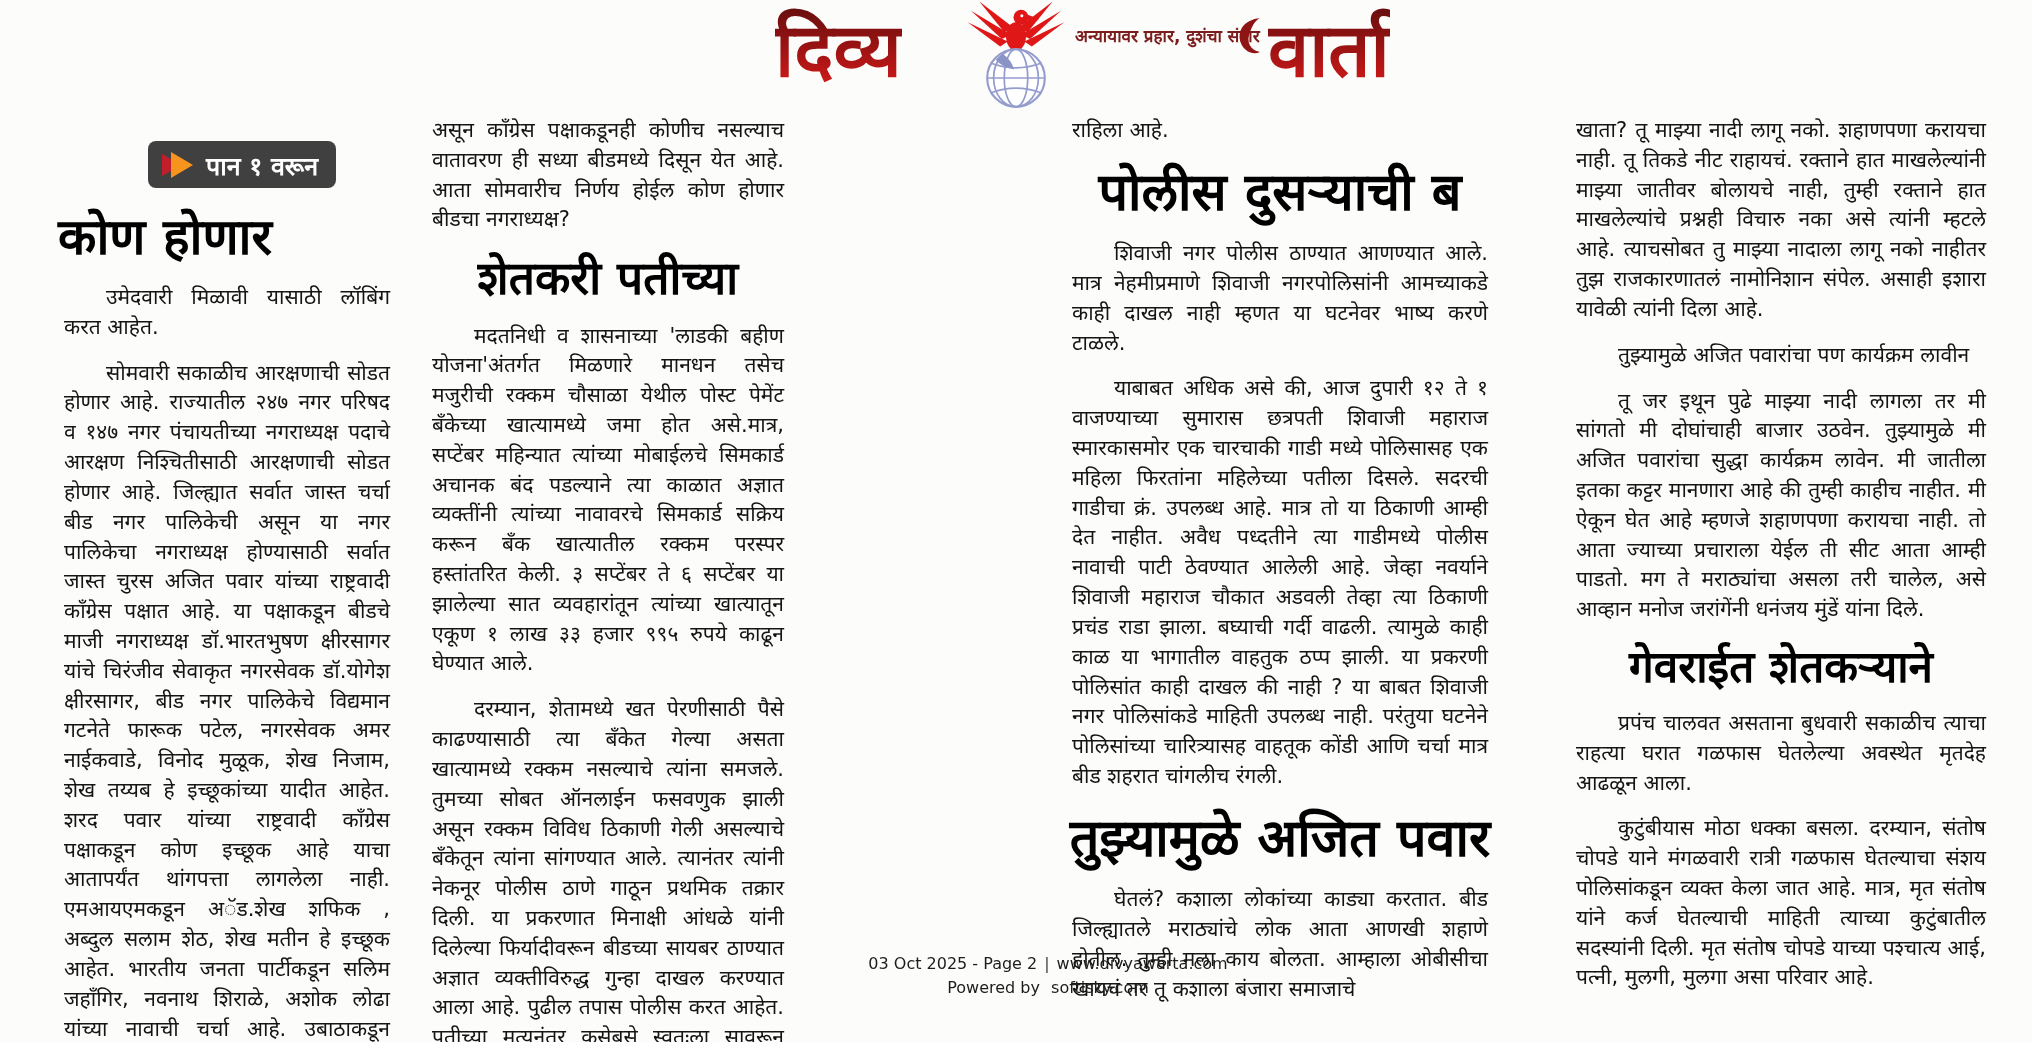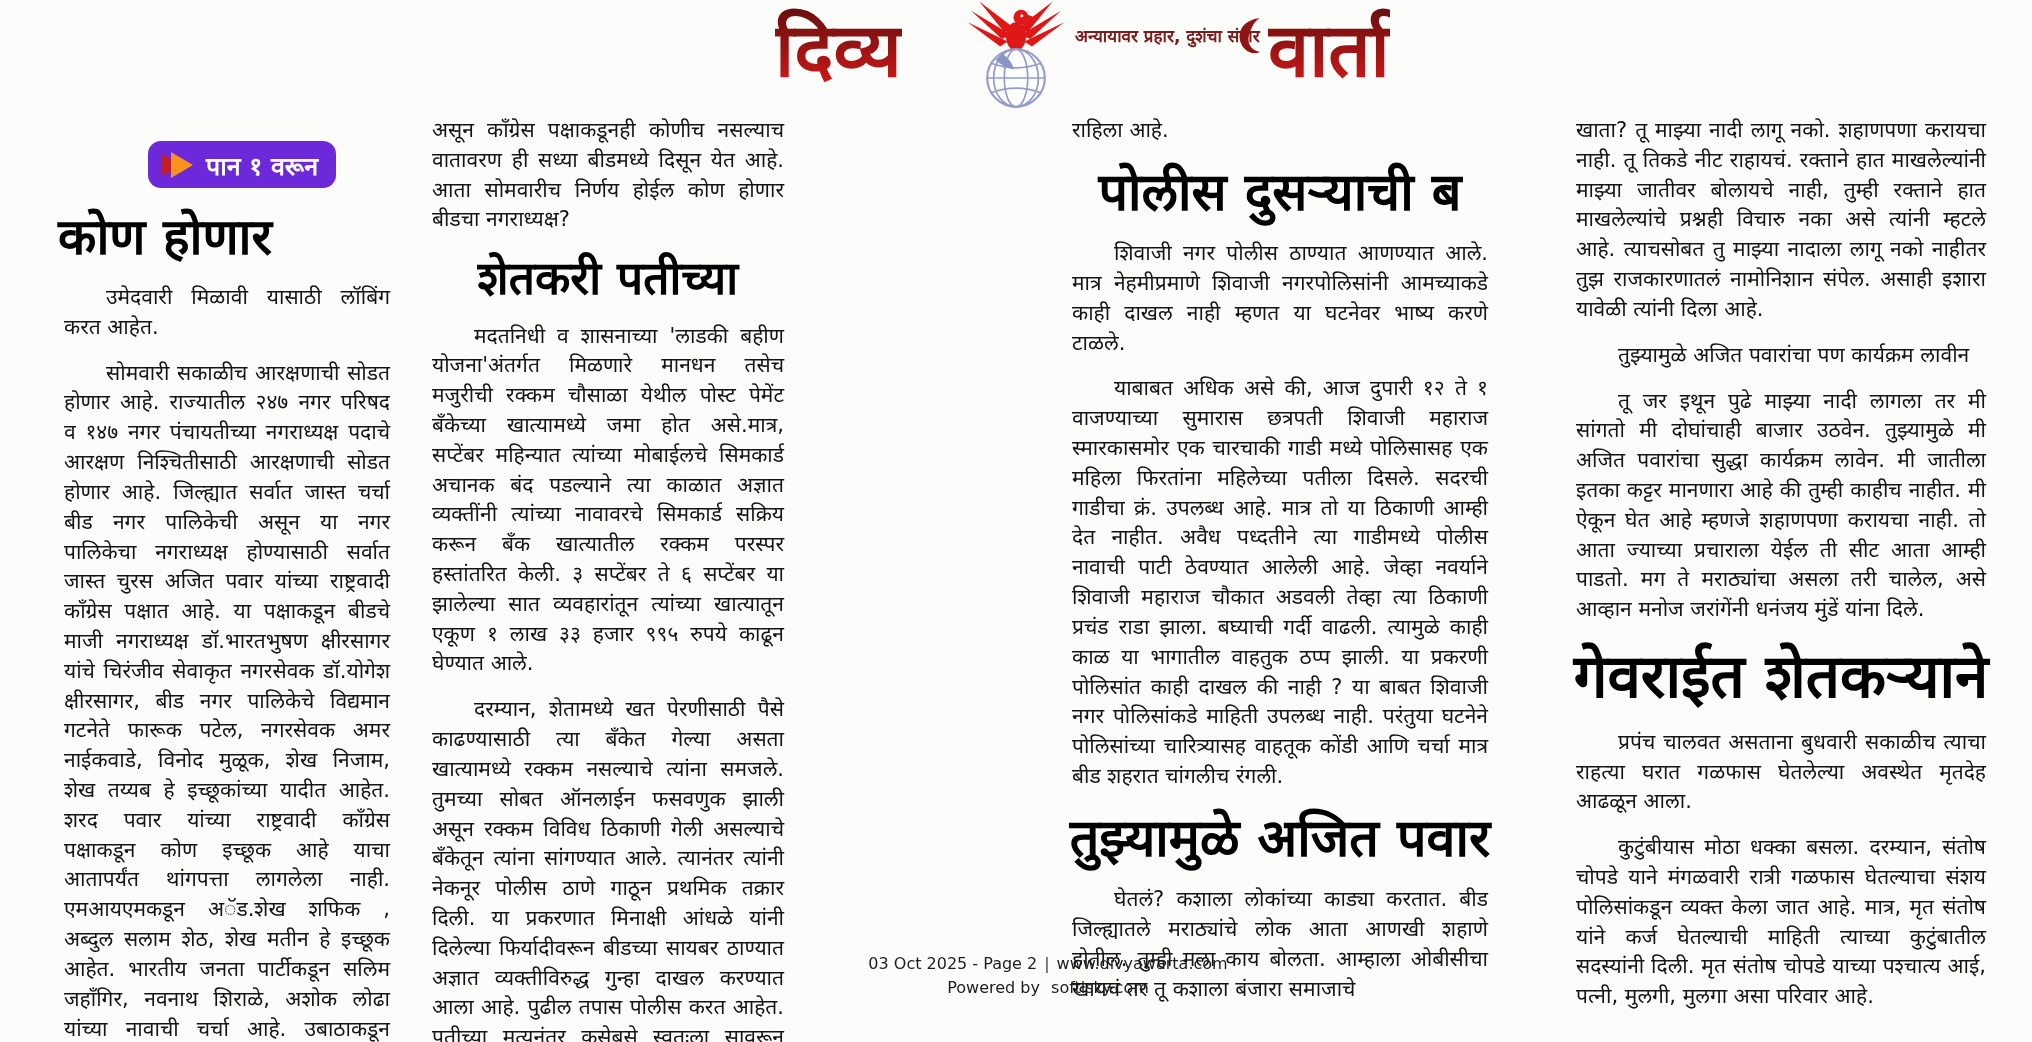--- a/index.html
+++ b/index.html
@@ -26,42 +26,42 @@
   .emblem .eagle{position:absolute;left:0;top:-2px;width:100px;height:62px;}
   .emblem .globe{position:absolute;left:18px;top:46px;width:64px;height:64px;}
   .tagline{
     position:absolute;left:1075px;top:27px;width:170px;
     font-size:17px;font-weight:700;color:#7b1d1d;line-height:1.1;white-space:nowrap;
   }
   .flourish{position:absolute;left:1236px;top:16px;width:26px;height:40px;}
   
   .badge{
     position:absolute;left:148px;top:141px;height:47px;
-    background:#6d28d9;border-radius:13px;
+    background:#404040;border-radius:8px;
     display:flex;align-items:center;gap:10px;padding:0 18px 0 12px;
     color:#ffffff;font-size:25px;font-weight:700;cursor:pointer;
   }
   
   .col{position:absolute;font-size:21px;line-height:1.42;text-align:justify;}
   .col1{left:48px;  top:208px;width:358px;}
   .col2{left:416px; top:100px;width:384px;}
   .col3{left:1056px;top:100px;width:448px;}
   .col4{left:1560px;top:100px;width:442px;}
   .block{margin:16px;}
   .block.para{text-indent:42px;}
   .block.cont{text-indent:0;}
   .block.headline{
     font-weight:700;color:#000;text-indent:0;line-height:1.18;
     margin:6px 0 10px;text-align:left;letter-spacing:0;
   }
   .block.headline.align-center{text-align:center;}
   .col1 .headline{font-size:50px;margin:0 0 14px;padding-left:10px;}
   .col2 .headline{font-size:46px;margin:8px 0 12px;}
   .col3 .headline{font-size:52px;margin:4px 0 10px;}
-  .col4 .headline{font-size:60px;margin:8px 0 10px;}
+  .col4 .headline{font-size:44px;margin:8px 0 10px;}
   
   .footer{position:absolute;left:0;top:954px;width:100%;text-align:center;color:#1c1c1c;padding-left:32px;}
   .footer-line1{font-size:16px;font-weight:500;}
   .footer-line1 .sep{margin:0 7px;color:#444;}
   .footer-line2{font-size:16px;margin-top:5px;}
   .footer-line2 span{margin:0 3px;}
 </style>
 </head>
 <body>
 

